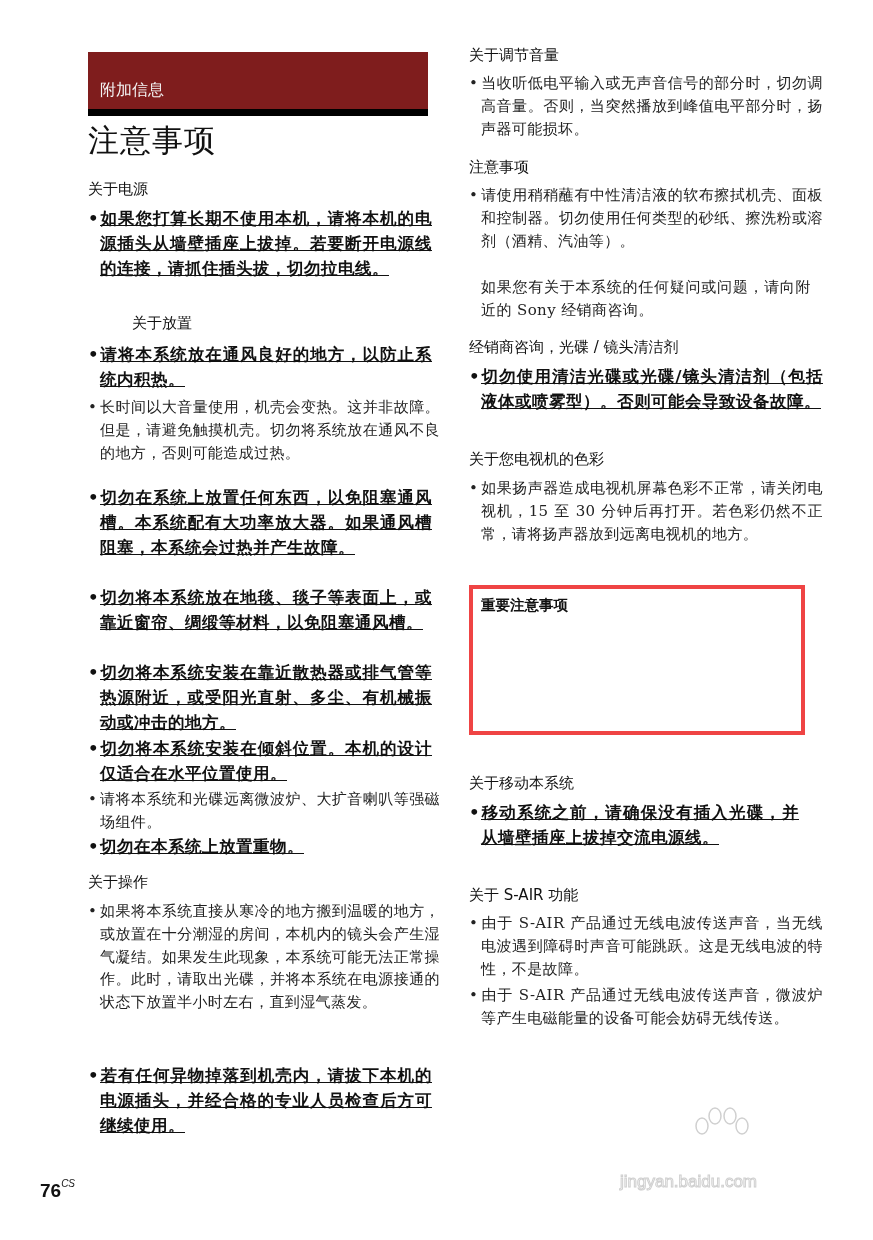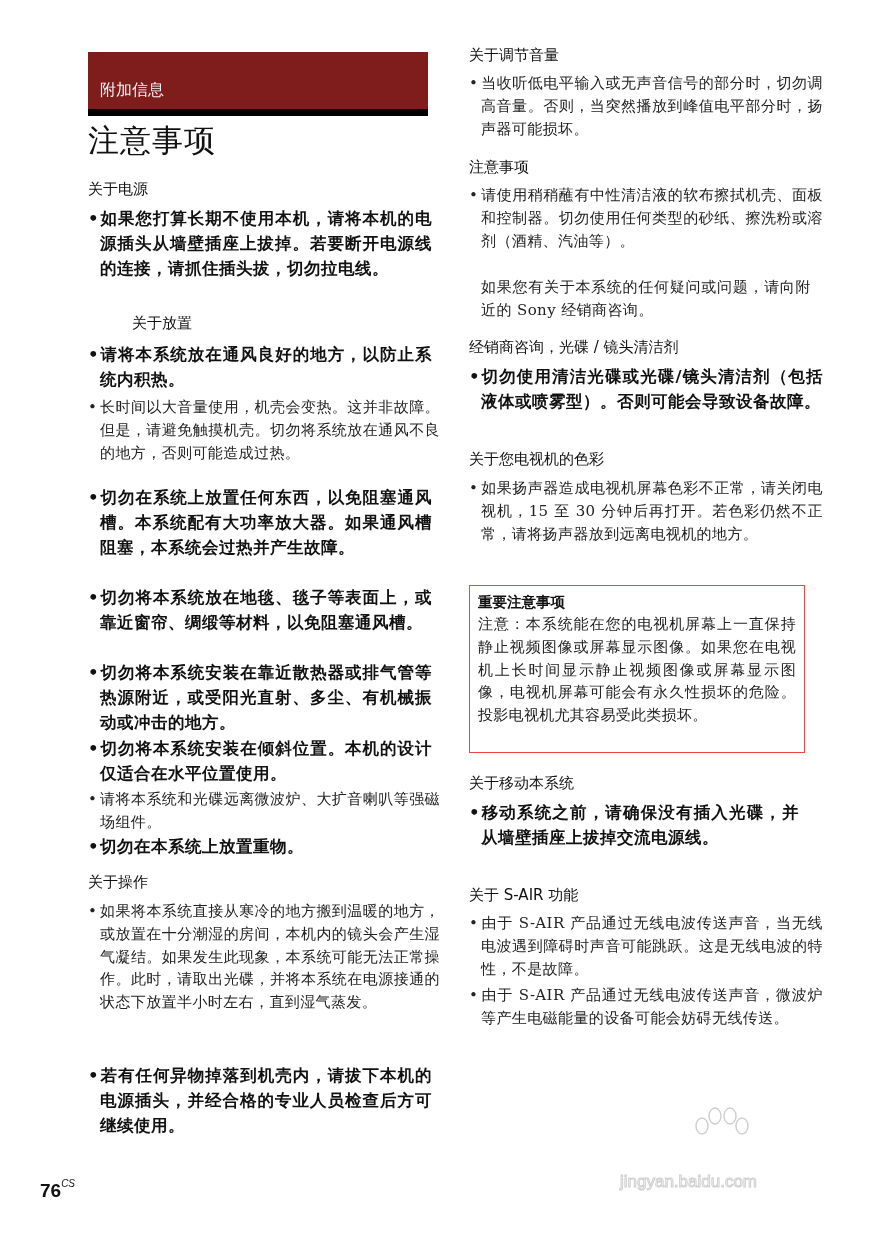--- a/index.html
+++ b/index.html
@@ -4,24 +4,24 @@
   <style>
     html, body { margin: 0; padding: 0; background: #ffffff; }
     body { width: 873px; height: 1240px; position: relative; overflow: hidden;
       font-family: "DejaVu Sans", "Liberation Sans", sans-serif; color: #111; }
     .section-band { position: absolute; left: 88px; top: 52px; width: 340px; height: 64px;
       background: #7f1d1d; border-bottom: 7px solid #000; box-sizing: border-box; }
     .section-band span { position: absolute; left: 12px; bottom: 8px; color: #f4f4f4; font-size: 16px; }
     .page-title { position: absolute; left: 88px; top: 120px; font-size: 31px; font-weight: normal; margin: 0; letter-spacing: 1px; }
     .h { font-size: 15px; font-weight: normal; margin: 0; position: absolute; white-space: nowrap; }
     .p { position: absolute; margin: 0; padding-left: 12px; text-indent: -12px; text-align: justify; }
-    .bold { font-size: 16.5px; font-weight: bold; line-height: 25px; letter-spacing: 0.5px; }
+    .bold { font-size: 16.5px; font-weight: bold; line-height: 25px; letter-spacing: 0.5px; text-decoration: underline; }
     .reg { font-size: 15px; line-height: 22.8px; font-family: "DejaVu Serif", "Liberation Serif", serif; color: #222; letter-spacing: 0.4px; }
     .p .dot { display: inline-block; width: 12px; text-indent: 0; }
-    .notice { position: absolute; left: 469px; top: 585px; width: 336px; height: 168px; border: 1px solid #ef4444;
+    .notice { position: absolute; left: 469px; top: 585px; width: 336px; height: 150px; border: 4px solid #ef4444;
       box-sizing: border-box; padding: 6px 8px; }
     .notice .nt { font-size: 14.5px; font-weight: bold; margin: 0; line-height: 21px; }
     .notice .nb { font-size: 15px; line-height: 22.8px; margin: 0; font-family: "DejaVu Serif", "Liberation Serif", serif; color: #222; letter-spacing: 0.3px; text-align: justify; }
     .page-num { position: absolute; left: 40px; top: 1180px; font-size: 19px; font-weight: bold; font-family: "Liberation Sans", sans-serif; }
     .page-num sup { font-size: 10px; font-style: italic; font-weight: normal; vertical-align: top; position: relative; top: -2px; }
     .watermark { position: absolute; left: 620px; top: 1110px; width: 200px; height: 120px; color: #d0d0d0; }
     .wm-logo { position: absolute; left: 0; top: 22px; font-size: 32px; font-weight: bold; font-family: "Liberation Sans", sans-serif;
       color: #fff; -webkit-text-stroke: 1.5px #cfcfcf; letter-spacing: 1px; }
     .wm-url { position: absolute; left: 0; top: 62px; font-size: 17px; color: #fff; -webkit-text-stroke: 1px #cfcfcf; font-family: "Liberation Sans", sans-serif; }
   </style>
@@ -58,21 +58,20 @@
 <p class="p reg" style="left:481px;top:276px;width:330px;padding-left:0;text-indent:0;">如果您有关于本系统的任何疑问或问题，请向附近的 Sony 经销商咨询。</p>
 
 <h2 class="h" style="left:469px;top:338px;">经销商咨询，光碟 / 镜头清洁剂</h2>
 <p class="p bold" style="left:469px;top:364px;width:342px;"><span class="dot">•</span><span>切勿使用清洁光碟或光碟/镜头清洁剂（包括液体或喷雾型）。否则可能会导致设备故障。</span></p>
 
 <h2 class="h" style="left:469px;top:450px;">关于您电视机的色彩</h2>
 <p class="p reg" style="left:469px;top:477px;width:342px;"><span class="dot">•</span><span>如果扬声器造成电视机屏幕色彩不正常，请关闭电视机，15 至 30 分钟后再打开。若色彩仍然不正常，请将扬声器放到远离电视机的地方。</span></p>
 
 <div class="notice">
   <p class="nt">重要注意事项</p>
-  <p class="nb">注意：本系统能在您的电视机屏幕上一直保持静止视频图像或屏幕显示图像。如果您在电视机上长时间显示静止视频图像或屏幕显示图像，电视机屏幕可能会有永久性损坏的危险。投影电视机尤其容易受此类损坏。</p>
 </div>
 
 <h2 class="h" style="left:469px;top:774px;">关于移动本系统</h2>
 <p class="p bold" style="left:469px;top:800px;width:318px;"><span class="dot">•</span><span>移动系统之前，请确保没有插入光碟，并从墙壁插座上拔掉交流电源线。</span></p>
 
 <h2 class="h" style="left:469px;top:886px;">关于 S-AIR 功能</h2>
 <p class="p reg" style="left:469px;top:912px;width:342px;"><span class="dot">•</span><span>由于 S-AIR 产品通过无线电波传送声音，当无线电波遇到障碍时声音可能跳跃。这是无线电波的特性，不是故障。</span></p>
 <p class="p reg" style="left:469px;top:984px;width:342px;"><span class="dot">•</span><span>由于 S-AIR 产品通过无线电波传送声音，微波炉等产生电磁能量的设备可能会妨碍无线传送。</span></p>
 
 <div class="page-num"><span>76</span><sup>CS</sup></div>

